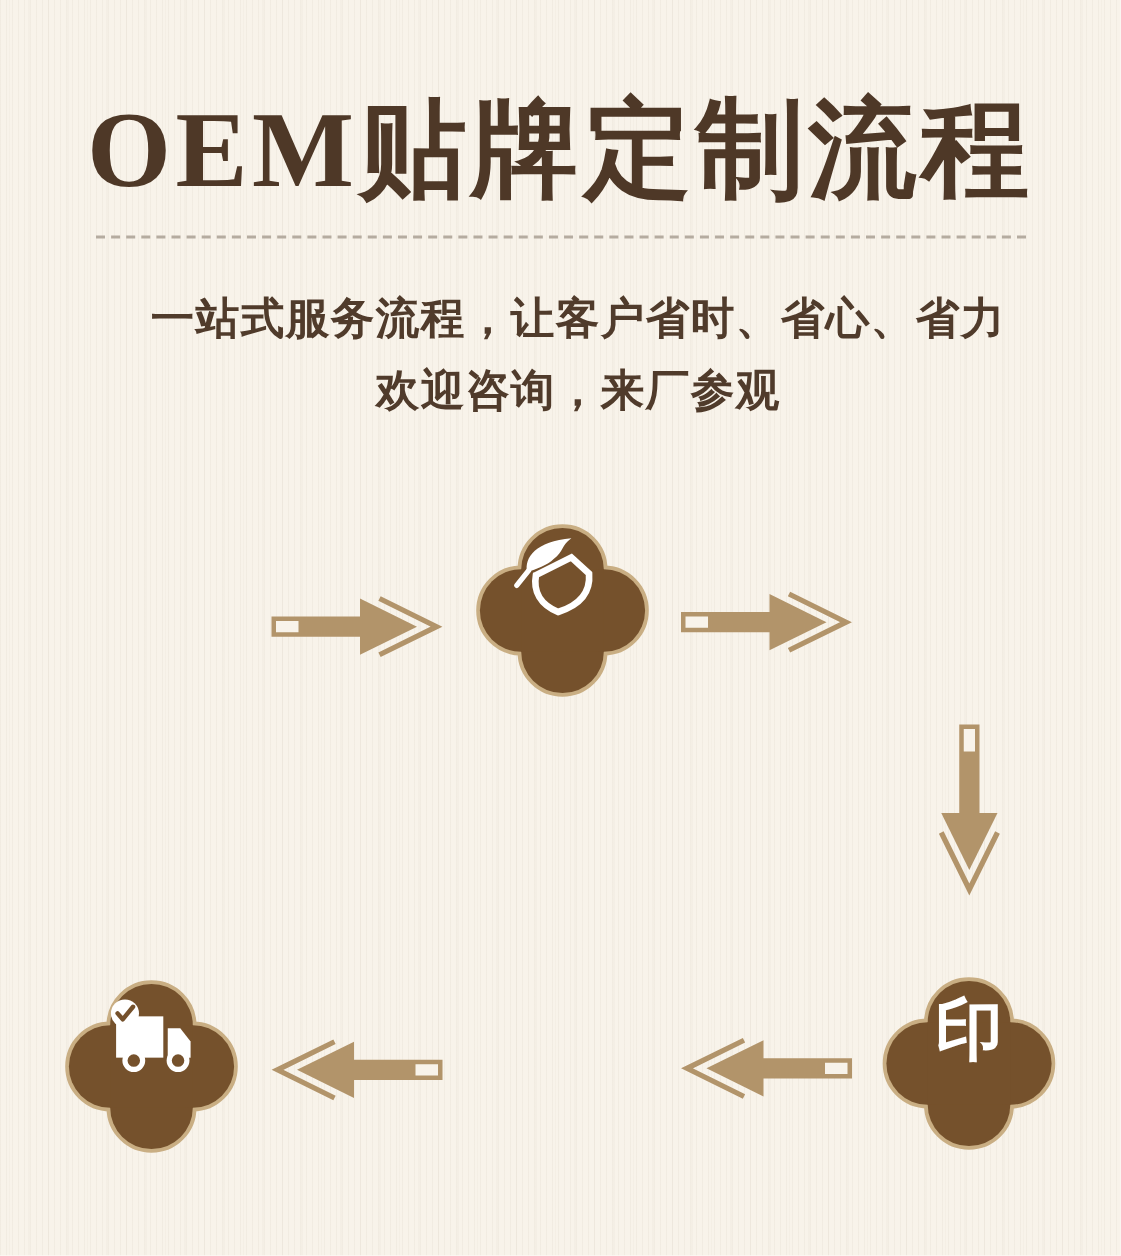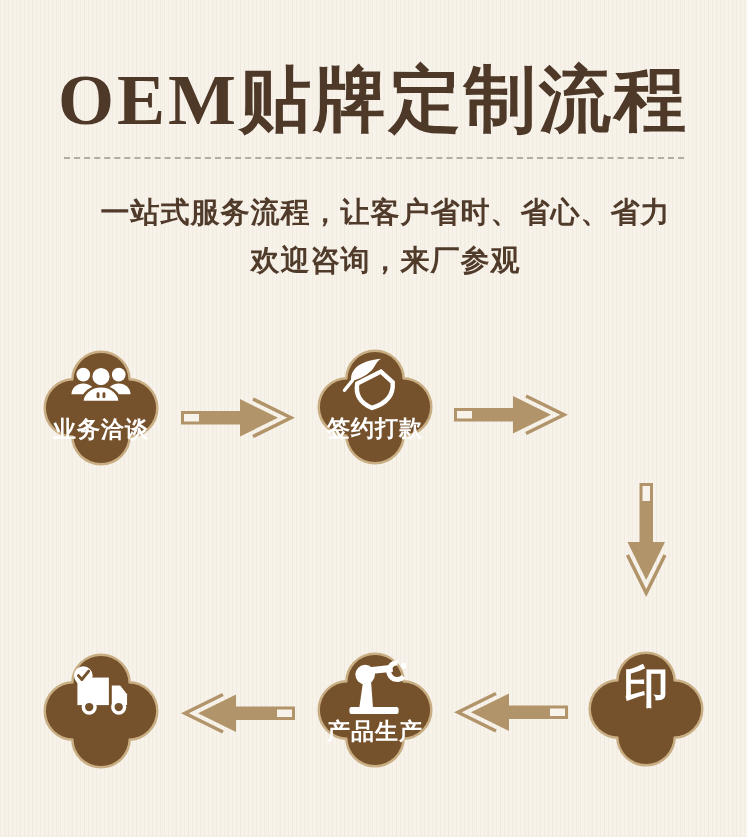--- a/index.html
+++ b/index.html
@@ -74,55 +74,36 @@
         <polyline points="75,3 113,21.8 75,40.5" fill="none" stroke="#b2946a" stroke-width="3.5"></polyline>
       </g>
     </defs>
   </svg>
 
   <h1 class="page-title">OEM贴牌定制流程</h1>
   <div class="divider"></div>
   <p class="subtitle line1">一站式服务流程，让客户省时、省心、省力</p>
   <p class="subtitle line2">欢迎咨询，来厂参观</p>
 
-  <div class="node" style="left:40px;top:349px">
-    <svg viewBox="0 0 120 120">
-      <use href="#qf"></use>
-      <g fill="#ffffff">
-        <circle cx="42" cy="26" r="7"></circle>
-        <path d="M30,46 a12,11 0 0 1 24,0 z"></path>
-        <circle cx="78" cy="26" r="7"></circle>
-        <path d="M66,46 a12,11 0 0 1 24,0 z"></path>
-        <circle cx="60" cy="28" r="10" stroke="#75512c" stroke-width="2.5"></circle>
-        <path d="M41,54 a19,16 0 0 1 38,0 z" stroke="#75512c" stroke-width="2.5"></path>
-        <g fill="#75512c">
-          <rect x="55.5" y="44" width="3" height="6" rx="1.5"></rect>
-          <rect x="61.5" y="44" width="3" height="6" rx="1.5"></rect>
-        </g>
-      </g>
-    </svg>
-    <div class="node-label">业务洽谈</div>
-  </div>
 
   <div class="arrow" style="left:178px;top:396px">
     <svg viewBox="0 0 120 44">
         <use href="#arrowR"></use>
       </svg>
   </div>
 
   <div class="node" style="left:314px;top:348px">
     <svg viewBox="0 0 120 120">
       <use href="#qf"></use>
       <g>
         <path d="M42,36 L66,24 L78,35 C79,47 73,56 57,61 C45,56 40,47 42,36 Z" fill="none" stroke="#ffffff" stroke-width="4.5"></path>
         <path d="M36,34 C34,24 42,13 66,11 C59,16 61,20 54,25 C50,29 42,32 36,34 Z" fill="#ffffff"></path>
         <path d="M37,33 L29,43" stroke="#ffffff" stroke-width="3.5" stroke-linecap="round"></path>
       </g>
     </svg>
-    <div class="node-label">签约打款</div>
   </div>
 
   <div class="arrow" style="left:451px;top:393px">
     <svg viewBox="0 0 120 44">
         <use href="#arrowR"></use>
       </svg>
   </div>
 
 
   <div class="arrow down" style="left:586px;top:518px">
@@ -139,34 +120,20 @@
       </g>
     </svg>
   </div>
 
   <div class="arrow left" style="left:451px;top:690px">
     <svg viewBox="0 0 120 44">
         <use href="#arrowR"></use>
       </svg>
   </div>
 
-  <div class="node" style="left:314px;top:651px">
-    <svg viewBox="0 0 120 120">
-      <use href="#qf"></use>
-      <g fill="#ffffff">
-        <rect x="34" y="57" width="50" height="7" rx="2"></rect>
-        <path d="M48,30 L44,58 L58,58 L56,31 Z"></path>
-        <circle cx="50" cy="24" r="10"></circle>
-        <rect x="50" y="17" width="28" height="7" transform="rotate(-6 50 20)"></rect>
-        <path d="M83,12 a8.5,8.5 0 1 0 6,14" fill="none" stroke="#ffffff" stroke-width="5"></path>
-        <circle cx="89" cy="15" r="3"></circle>
-      </g>
-    </svg>
-    <div class="node-label">产品生产</div>
-  </div>
 
   <div class="arrow left" style="left:178px;top:691px">
     <svg viewBox="0 0 120 44">
         <use href="#arrowR"></use>
       </svg>
   </div>
 
   <div class="node" style="left:40px;top:652px">
     <svg viewBox="0 0 120 120">
       <use href="#qf"></use>

